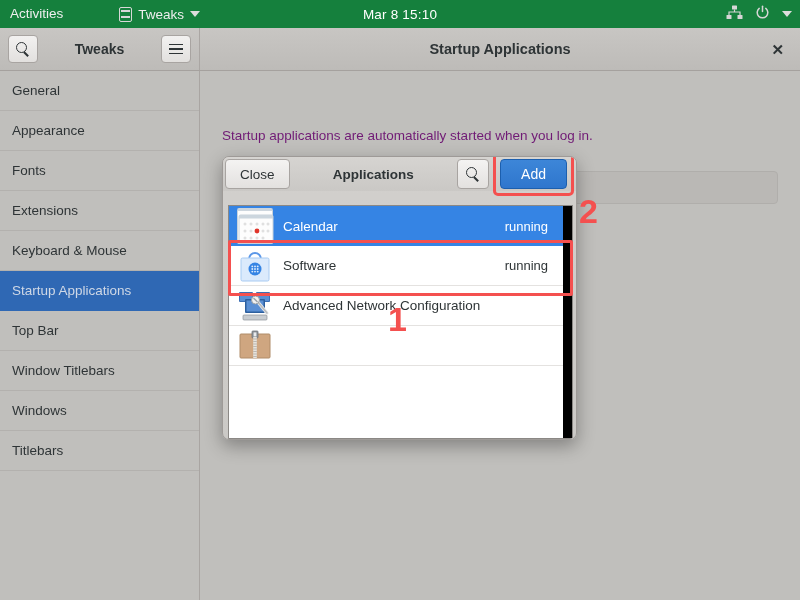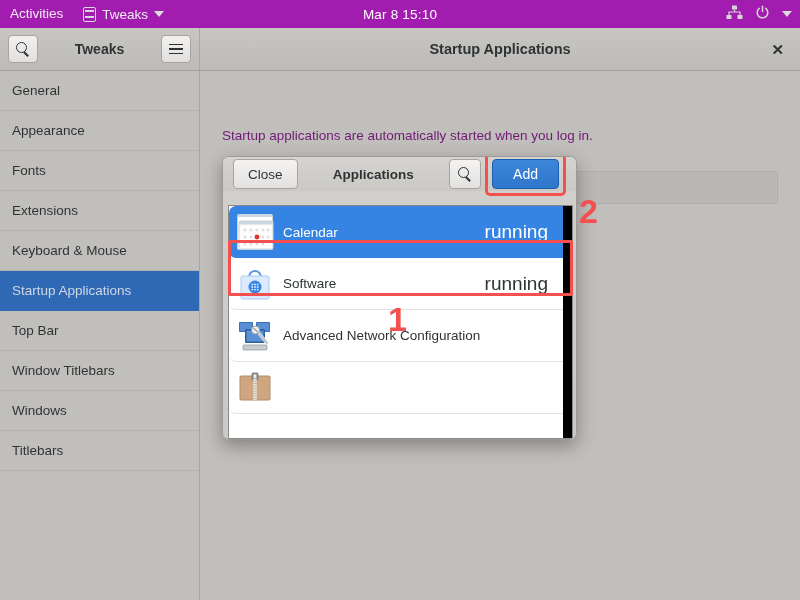--- a/index.html
+++ b/index.html
@@ -10,25 +10,26 @@
     overflow: hidden;
     font-family: "Liberation Sans", sans-serif;
     background: #c0bfbc;
   }
 
   
   #topbar {
     position: absolute;
     top: 0; left: 0;
     width: 800px; height: 28px;
-    background: #a21caf;
+    background: #15803d;
     display: flex;
     align-items: center;
     color: #ffffff;
     font-size: 13.5px;
+    gap: 36px;
   }
   #activities {
     padding: 0 12px 0 10px;
     height: 28px;
     line-height: 28px;
     color: #eeeeee;
   }
   #tweaks-menu {
     display: flex;
     align-items: center;
@@ -241,21 +242,21 @@
     background: linear-gradient(#d2d0cd, #cbc9c6);
     border: 1px solid #9e9a97;
     border-radius: 7px;
     box-shadow: 0 6px 18px rgba(0,0,0,.32);
     overflow: hidden;
   }
   #dlg-header {
     height: 34px;
     display: flex;
     align-items: center;
-    padding: 0 10px;
+    padding: 0 2px;
     gap: 4px;
     background: linear-gradient(#d6d4d1, #cac8c5);
   }
   #dlg-close {
     height: 30px;
     padding: 0 14px;
     display: flex;
     align-items: center;
     border: 1px solid #a8a4a1;
     border-radius: 4px;
@@ -301,45 +302,44 @@
   
   #dlg-list {
     position: absolute;
     left: 5px; top: 48px;
     width: 345px; bottom: 0;
     background: #ffffff;
     border: 1px solid #8b8885;
     overflow: hidden;
   }
   .app-row {
-    height: 52px;
+    height: 40px;
     display: flex;
     align-items: center;
     padding: 0 14px 0 8px;
     border-bottom: 1px solid #e4e2e0;
     font-size: 13.5px;
     color: #2e3436;
     background: #ffffff;
     position: relative;
-    border-radius: 7px;
   }
   .app-row.selected {
     background: #3584e4;
     color: #ffffff;
     border-bottom: none;
   }
   .app-icon {
     width: 36px; height: 36px;
     margin-right: 10px;
     flex: 0 0 36px;
     position: relative;
   }
   .app-label { flex: 1; }
   .app-status {
-    font-size: 19px;
+    font-size: 13px;
     margin-right: 10px;
   }
 
   
   .icon-cal {
     background: #fdfdfd;
     border: 1px solid #c9d3dc;
     border-top: 3px solid #cdd6de;
     border-radius: 2px;
   }

